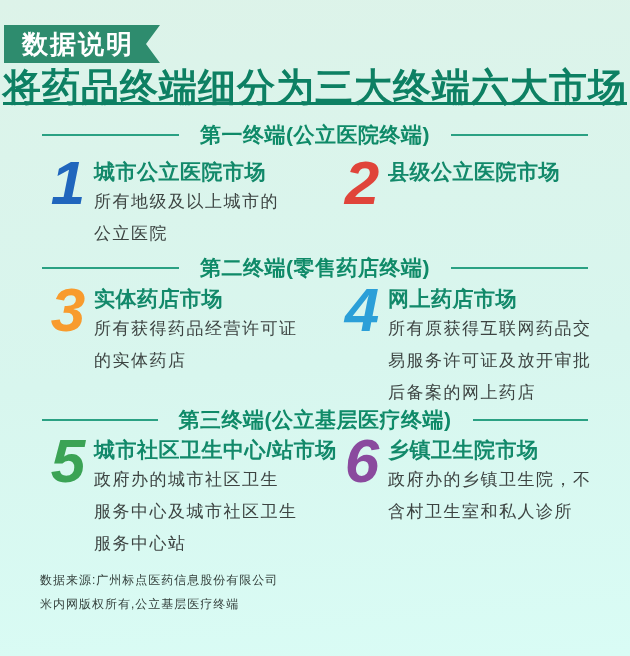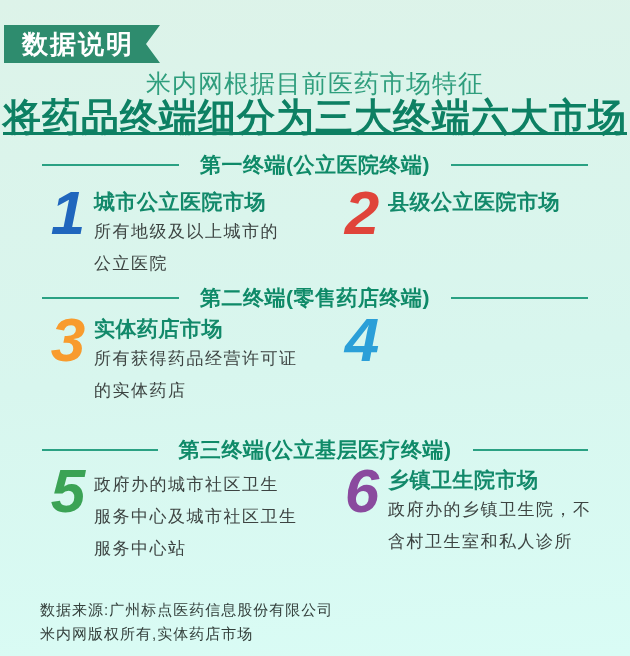--- a/index.html
+++ b/index.html
@@ -55,34 +55,33 @@
     font-size:21px;font-weight:800;color:#12896a;
     letter-spacing:0.5px;line-height:25px;
   }
   .idesc{
     font-size:17px;color:#3d4442;letter-spacing:1.5px;line-height:32px;
     margin-top:2px;white-space:pre-line;
   }
   
   .footer{margin:4px 0 0 40px;}
   .fline{
-    font-size:15px;color:#333f3b;font-weight:500;letter-spacing:1px;line-height:24px;
+    font-size:12px;color:#333f3b;font-weight:500;letter-spacing:1px;line-height:24px;
   }
 </style>
 </head>
 <body>
 
 <div class="wrap">
 
   <div class="ribbon">
     <span class="ribbon-label">数据说明</span>
   </div>
 
   <div class="title">
-    <div class="t1">米内网根据目前医药市场特征</div>
     <div class="t2">将药品终端细分为三大终端六大市场</div>
   </div>
 
   <div class="sec-head first">
     <div class="hline"></div>
     <div class="sec-label">第一终端(公立医院终端)</div>
     <div class="hline"></div>
   </div>
   <div class="sec-grid grid1">
     <div class="item">
@@ -110,45 +109,52 @@
     <div class="item">
       <div class="num" style="color: rgb(248, 155, 45);">3</div>
       <div class="itxt">
         <div class="ititle">实体药店市场</div>
         <div class="idesc">所有获得药品经营许可证
 的实体药店</div>
       </div>
     </div>
     <div class="item">
       <div class="num" style="color: rgb(43, 159, 216);">4</div>
+      <div class="itxt">
+        <div class="ititle">网上药店市场</div>
+        <div class="idesc">所有原获得互联网药品交
+易服务许可证及放开审批
+后备案的网上药店</div>
+      </div>
     </div>
   </div>
 
   <div class="sec-head">
     <div class="hline"></div>
     <div class="sec-label">第三终端(公立基层医疗终端)</div>
     <div class="hline"></div>
   </div>
   <div class="sec-grid grid3">
     <div class="item">
       <div class="num" style="color: rgb(59, 163, 85);">5</div>
       <div class="itxt">
+        <div class="ititle">城市社区卫生中心/站市场</div>
         <div class="idesc">政府办的城市社区卫生
 服务中心及城市社区卫生
 服务中心站</div>
       </div>
     </div>
     <div class="item">
       <div class="num" style="color: rgb(138, 74, 158);">6</div>
       <div class="itxt">
         <div class="ititle">乡镇卫生院市场</div>
         <div class="idesc">政府办的乡镇卫生院，不
 含村卫生室和私人诊所</div>
       </div>
     </div>
   </div>
 
   <div class="footer">
     <div class="fline">数据来源:广州标点医药信息股份有限公司</div>
-    <div class="fline">米内网版权所有,实体药店市场</div>
+    <div class="fline">米内网版权所有,公立基层医疗终端</div>
   </div>
 
 </div>
 
 </body></html>

